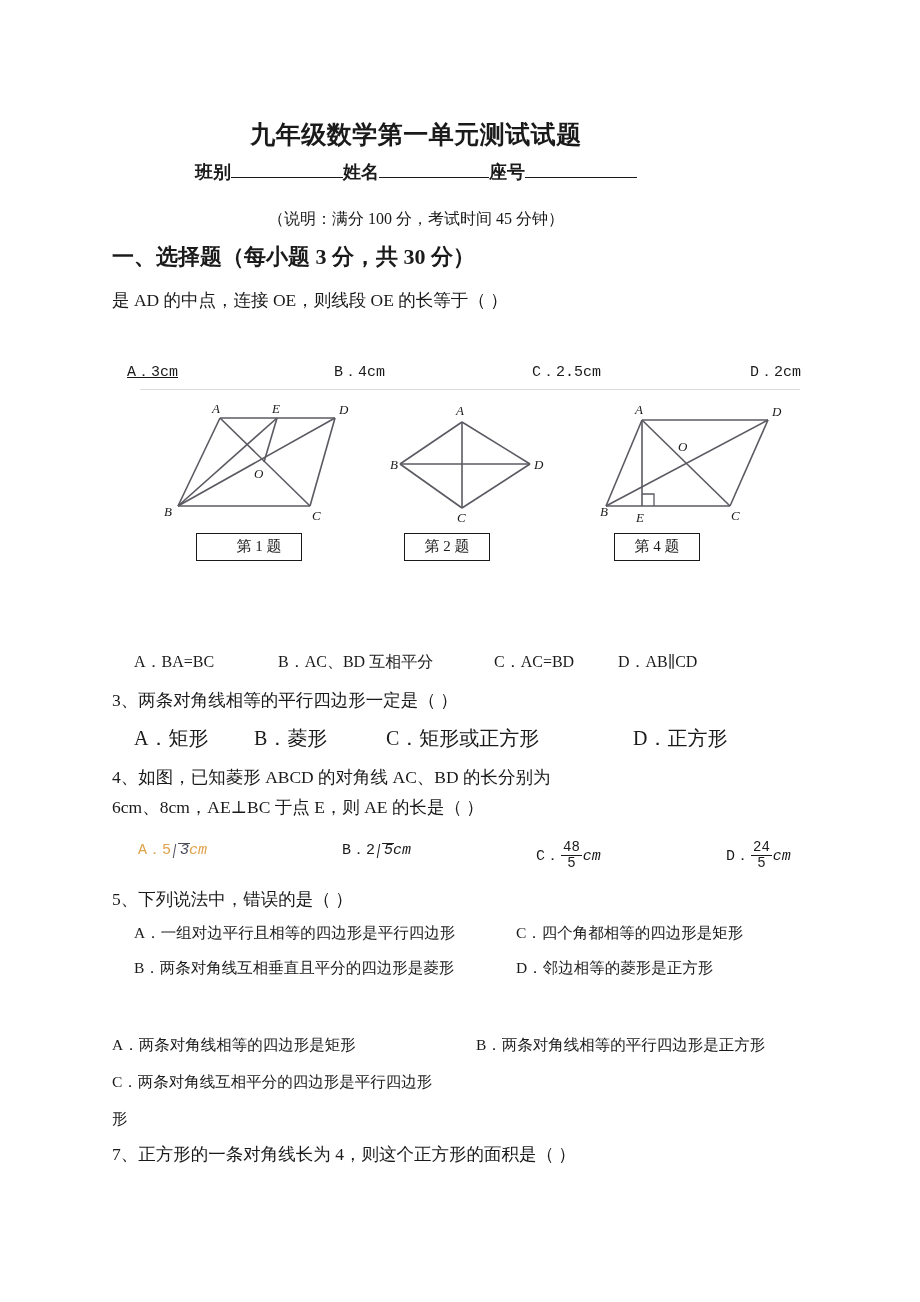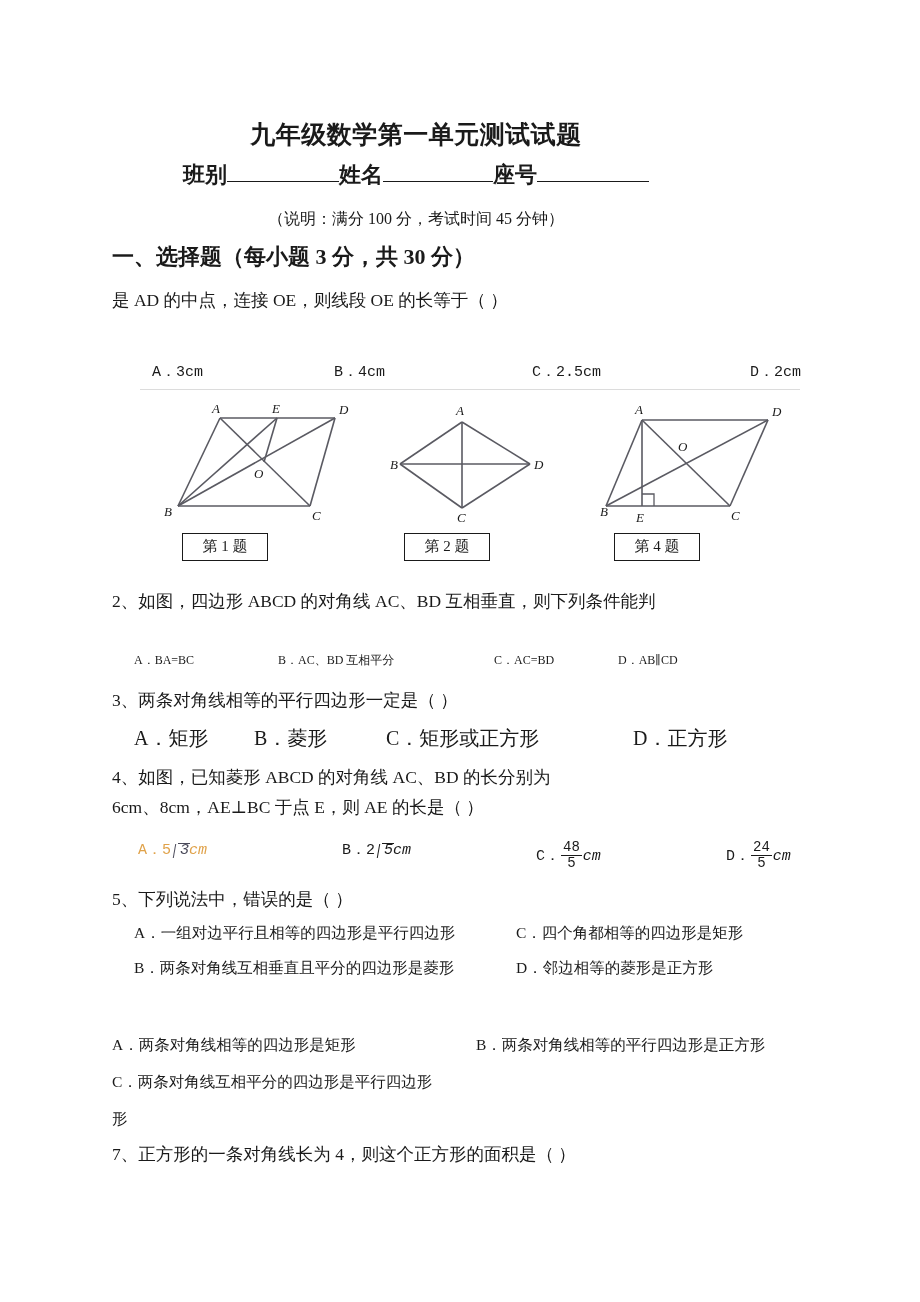--- a/index.html
+++ b/index.html
@@ -32,21 +32,21 @@
     margin: 0;
     position: absolute;
     left: 0; right: 0;
     top: 118px;
   }
   .id-line {
     position: absolute;
     top: 160px;
     left: 0; right: 0;
     text-align: center;
-    font-size: 22px;
+    font-size: 18px;
     font-weight: bold;
     white-space: nowrap;
   }
   .id-line .blank {
     display: inline-block;
     border-bottom: 1.6px solid #1a1a1a;
     vertical-align: baseline;
   }
   .bl-1 { width: 112px; }
   .bl-2 { width: 110px; }
@@ -174,21 +174,21 @@
 
   <div class="note-line">（说明：满分 100 分，考试时间 45 分钟）</div>
 
   <div class="section-head">一、选择题（每小题 3 分，共 30 分）</div>
 
   <div class="q" style="top:285px;">
     <div>是 AD 的中点，连接 OE，则线段 OE 的长等于（          ）</div>
   </div>
 
   <div class="opts-row" style="top:362px; height:24px;">
-    <span class="opt-abs mono-opt" style="left:40px;">A．3cm</span>
+    <span class="opt-abs mono-opt" style="left:15px;text-decoration:underline;">A．3cm</span>
     <span class="opt-abs mono-opt" style="left:222px;">B．4cm</span>
     <span class="opt-abs mono-opt" style="left:420px;">C．2.5cm</span>
     <span class="opt-abs mono-opt" style="left:638px;">D．2cm</span>
   </div>
 
   <div class="rule" style="top:389px;"></div>
 
   <div class="figwrap" style="left:160px; top:396px; width:215px; height:130px;">
     <svg width="215" height="130" viewBox="0 0 215 130">
       <g stroke="#5a5a62" stroke-width="1.6" fill="none">
@@ -208,21 +208,21 @@
       <g font-family="Liberation Serif, serif" font-style="italic" font-size="13" fill="#1a1a1a">
         <text x="52" y="17">A</text>
         <text x="112" y="17">E</text>
         <text x="179" y="18">D</text>
         <text x="4" y="120">B</text>
         <text x="152" y="124">C</text>
         <text x="94" y="82">O</text>
       </g>
     </svg>
   </div>
-  <div class="figbox" style="left:182px; top:533px; width:84px;">第 1 题</div>
+  <div class="figbox" style="left:196px; top:533px; width:84px;padding-left:20px;">第 1 题</div>
 
   <div class="figwrap" style="left:390px; top:396px; width:185px; height:130px;">
     <svg width="185" height="130" viewBox="0 0 185 130">
       <g stroke="#5a5a62" stroke-width="1.6" fill="none">
 
         <line x1="72" y1="26" x2="140" y2="68"></line>
         <line x1="140" y1="68" x2="72" y2="112"></line>
         <line x1="72" y1="112" x2="10" y2="68"></line>
         <line x1="10" y1="68" x2="72" y2="26"></line>
 
@@ -261,24 +261,23 @@
         <text x="0" y="120">B</text>
         <text x="36" y="126">E</text>
         <text x="131" y="124">C</text>
         <text x="78" y="55">O</text>
       </g>
     </svg>
   </div>
   <div class="figbox" style="left:614px; top:533px; width:84px;">第 4 题</div>
 
   <div class="q" style="top:586px;">
-    <div>2、如图，四边形 ABCD 的对角线 AC、BD 互相垂直，则下列条件能判</div>
-  </div>
-
-  <div class="opts-row" style="top:652px; height:26px; font-size:12px;">
+  </div>
+
+  <div class="opts-row" style="top:652px; height:26px; font-size:16px;">
     <span class="opt-abs" style="left:22px;">A．BA=BC</span>
     <span class="opt-abs" style="left:166px;">B．AC、BD 互相平分</span>
     <span class="opt-abs" style="left:382px;">C．AC=BD</span>
     <span class="opt-abs" style="left:506px;">D．AB∥CD</span>
   </div>
 
   <div class="q" style="top:685px;">
     <div>3、两条对角线相等的平行四边形一定是（          ）</div>
   </div>
 

